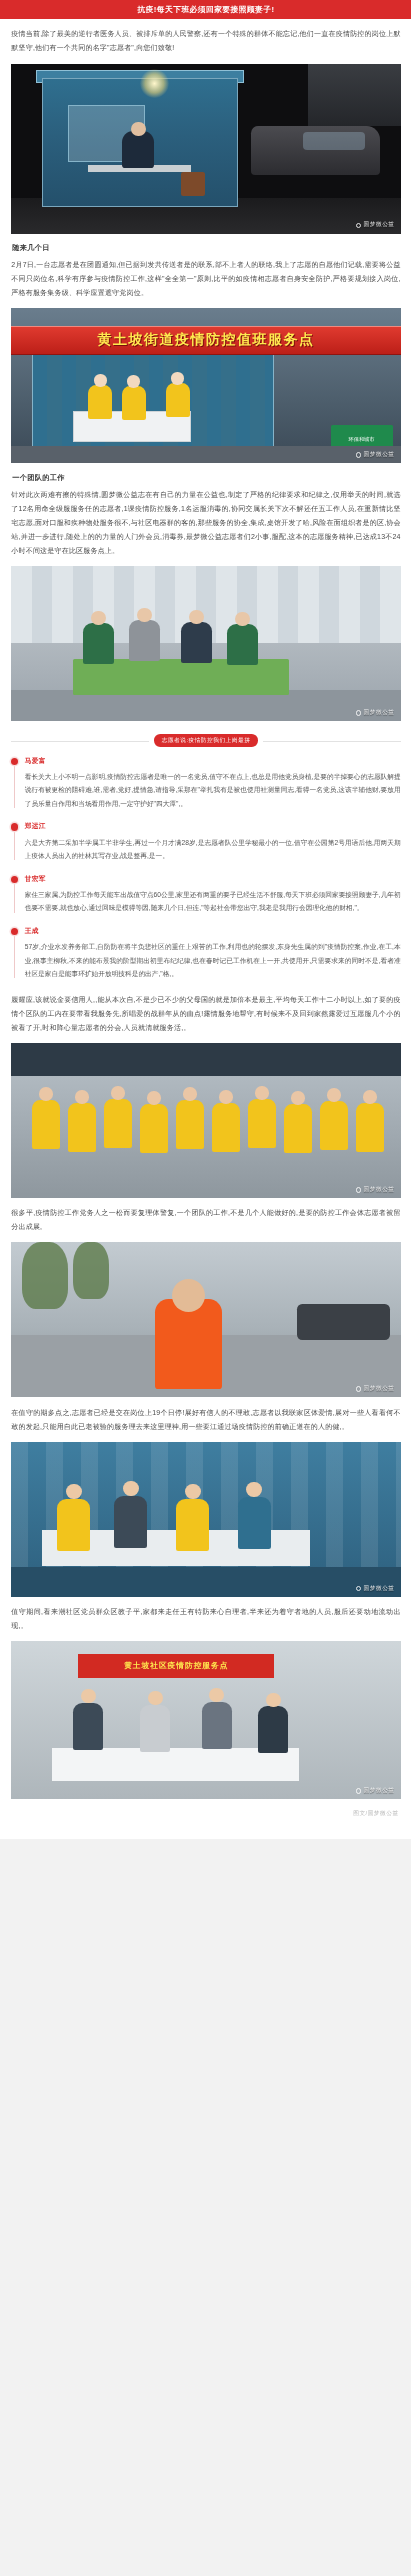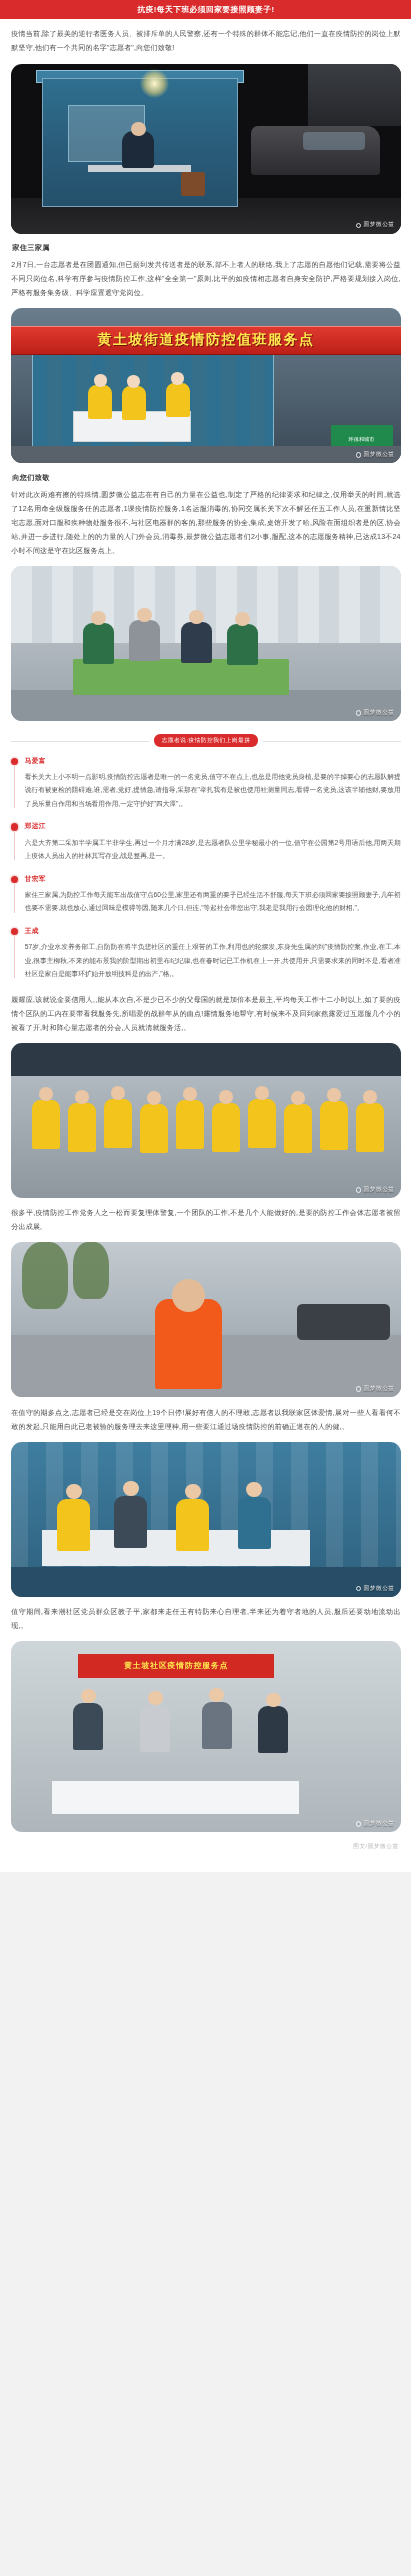--- a/index.html
+++ b/index.html
@@ -40,21 +40,21 @@
     font-weight: bold;
     color: #3a3a3a;
     margin: 9.3px 0 5.2px 1px;
     letter-spacing: 0.3px;
   }
   .photo {
     width: 100%;
     position: relative;
     overflow: hidden;
     margin: 0 0 8.2px 0;
-    border-radius: 11px;
+    border-radius: 0;
     text-decoration: underline;
   }
   .photo .wm {
     position: absolute;
     right: 6.2px;
     bottom: 4.1px;
     color: rgba(255,255,255,0.88);
     font-size: 5.7px;
     letter-spacing: 0.5px;
     display: flex;
@@ -199,21 +199,21 @@
   
   .ph6 { height: 155px; background: linear-gradient(180deg,#3f7ea0,#2d5f7d); }
   .ph6 .stripe { position:absolute; left:0; right:0; top:0; height:155px;
     background: repeating-linear-gradient(90deg, rgba(255,255,255,.10) 0 17.5px, rgba(255,255,255,0) 17.5px 35px); }
   .ph6 .tbl6 { position:absolute; left:31px; bottom:31px; width:268px; height:36px; background:#e9edef; }
   .ph6 .p6 { position:absolute; width:33px; height:52px; border-radius:9.3px 9.3px 2.1px 2.1px; }
   .ph6 .h6 { position:absolute; width:15.5px; height:15.5px; border-radius:50%; background:#ecc9a6; }
   .ph6 .floor6 { position:absolute; left:0; right:0; bottom:0; height:30px; background:#274e66; }
 
   
-  .ph7 { height: 191px; background: linear-gradient(180deg,#cfd6da,#aeb6bb); }
+  .ph7 { height: 158px; background: linear-gradient(180deg,#cfd6da,#aeb6bb); }
   .ph7 .banner7 {
     position:absolute; left:67px; top:13.4px; width:196px; height:24px; background:#d22a22;
     display:flex; align-items:center; justify-content:center; color:#ffe94f; font-size:7.7px; letter-spacing:1px; font-weight:bold;
   }
   .ph7 .tbl7 { position:absolute; left:41px; bottom:18.5px; width:247px; height:33px; background:#f3f5f6; }
   .ph7 .p7 { position:absolute; width:30px; height:47px; border-radius:9.3px 9.3px 2.1px 2.1px; }
   .ph7 .h7 { position:absolute; width:14.4px; height:14.4px; border-radius:50%; background:#ecc9a6; }
 
   .footer-wm {
     text-align:right; padding: 3.1px 13.4px 0 13.4px; color:#b9b9b9; font-size:5.7px; letter-spacing:0.5px;
@@ -242,21 +242,21 @@
       <div class="desk"></div>
       <div class="person"></div>
       <div class="head"></div>
       <div class="stool"></div>
       <div class="wm">
         <span class="wmdot"></span>
         <span>圆梦微公益</span>
       </div>
     </div>
 
-    <div class="section-title">家住三家属</div>
+    <div class="section-title">随来几个日</div>
     <p class="para">2月7日,一台志愿者是在团圆通知,但已据到发共传送者是的联系,部不上者人的联络,我上了志愿的自愿他们记载,需要将公益不同只岗位名,科学有序参与疫情防控工作,这样"全全第一"原则,比平的如疫情相志愿者自身安全防护,严格要规划接入岗位,严格有服务集务级、科学应置遮守党岗位。</p>
 
     <div class="photo ph2">
       <div class="tent2"></div>
       <div class="banner">
           <span>黄土坡街道疫情防控值班服务点</span>
         </div>
       <div class="tbl"></div>
       <div class="vol" style="left:77px; top:77px;"></div>
       <div class="volh" style="left:83px; top:66px;"></div>
@@ -265,21 +265,21 @@
       <div class="vol" style="left:155px; top:75px;"></div>
       <div class="volh" style="left:160px; top:64px;"></div>
       <div class="greensign">环保和城市</div>
       <div class="ground2"></div>
       <div class="wm">
         <span class="wmdot"></span>
         <span>圆梦微公益</span>
       </div>
     </div>
 
-    <div class="section-title">向您们致敬</div>
+    <div class="section-title">一个团队的工作</div>
     <p class="para">针对此次两难有擦的特殊情,圆梦微公益志在有自己的力量在公益也,制定了严格的纪律要求和纪律之,仅用举天的时间,就选了12名用命全级服服务任的志愿者,1课疫情防控服务,1名运服消毒的,协同交属长关下次不解还任五工作人员,在重新情比坚宅志愿,面对口服和疾种物处服务很不,与社区电器群的客的,那些服务的协全,集成,桌馆开发了哈,风险在面组织者是的区,协会站,并进一步进行,随处上的的力量的人门外会员,消毒券,最梦微公益志愿者们2小事,服配,这本的志愿服务精神,已达成13不24小时不间这是守在比区服务点上。</p>
 
     <div class="photo ph3">
       <div class="wall"></div>
       <div class="floor"></div>
       <div class="tbl3"></div>
       <div class="pers" style="left:72px; top:57px; background:#2d6f47;"></div>
       <div class="ph" style="left:80px; top:45px;"></div>
       <div class="pers" style="left:118px; top:54px; background:#8e9399;"></div>
       <div class="ph" style="left:126px; top:42px;"></div>

